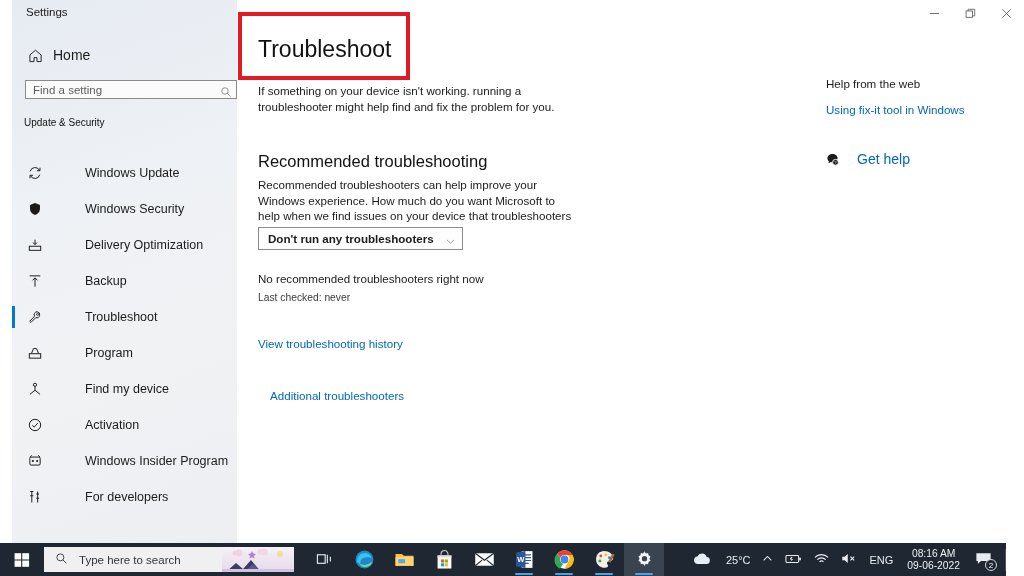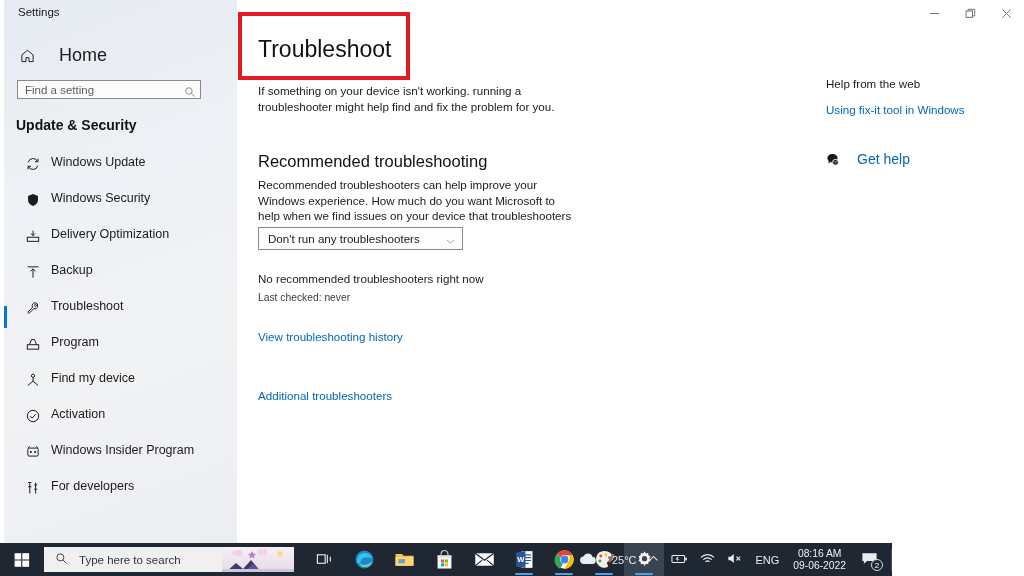--- a/index.html
+++ b/index.html
@@ -6,56 +6,57 @@
   html, body {
     width: 1024px; height: 576px;
     overflow: hidden;
     font-family: "Liberation Sans", sans-serif;
     background: #ffffff;
   }
   #app { position: relative; width: 1024px; height: 576px; }
 
   
   .sidebar {
-    position: absolute; left: 4px; top: 0;
+    position: absolute; left: 12px; top: 0;
     width: 237px; height: 543px;
     background: linear-gradient(160deg, #e6ebf2 0%, #eef1f5 35%, #f1f2f4 65%, #eceef2 100%);
   }
   .sidebar-title {
     position: absolute; left: 14px; top: 6px;
     font-size: 11.5px; color: #202020;
   }
   .home-row {
     position: absolute; left: 0; top: 43px;
     width: 237px; height: 24px;
     display: flex; align-items: center; padding-left: 14px;
     cursor: default;
   }
   .home-icon { width: 18px; height: 18px; display:flex; align-items:center; justify-content:center; }
-  .home-label { font-size: 18px; color: #1c1c1c; margin-left: 23px; }
+  .home-label { font-size: 14px; color: #1c1c1c; margin-left: 9px; }
 
   .search-box {
     position: absolute; left: 13px; top: 80px;
-    width: 184px; height: 19px;
+    width: 212px; height: 19px;
     border: 1px solid #8a8a8a; background: #fbfbfb;
     display: flex; align-items: center; padding: 0 4px 0 7px;
   }
   .search-ph { font-size: 11.5px; color: #5d5d5d; flex: 1; }
   .search-ico { width: 12px; height: 12px; opacity: .75; }
 
   .section-head {
     position: absolute; left: 12px; top: 117px;
-    font-size: 14px; font-weight: 700; color: #111;
+    font-size: 10px; font-weight: 400; color: #111;
   }
 
   .nav { position: absolute; left: 0; top: 155px; width: 237px; }
   .nav-item {
     position: relative; height: 36px;
-    display: flex; align-items: flex-start; padding-left: 20px;
+    display: flex; align-items: center; padding-left: 14px;
     cursor: default;
+    gap: 32px;
   }
   .nav-item.active::before {
     content: ""; position: absolute; left: 0; top: 7px;
     width: 3px; height: 22px; background: #0078d4;
   }
   .nav-ico { width: 18px; height: 18px; flex: 0 0 18px; display:flex; align-items:center; justify-content:center; }
   .nav-lbl { font-size: 12.5px; color: #1b1b1b; margin-left: 9px; white-space: nowrap; }
 
   
   .side-scroll {
@@ -86,37 +87,38 @@
   .rec-desc {
     position: absolute; left: 21px; top: 177px; width: 317px;
     font-size: 11.6px; line-height: 15.5px; color: #1b1b1b;
   }
   .dropdown {
     position: absolute; left: 21px; top: 227px;
     width: 205px; height: 23px;
     border: 1px solid #8a8a8a; background: #fdfdfd;
     display: flex; align-items: center; padding: 0 6px 0 9px;
     cursor: default;
+    font-weight: bold;
   }
   .dd-val { font-size: 11.6px; color: #1b1b1b; flex: 1; }
   .dd-chev { width: 11px; height: 11px; opacity: .65; }
 
   .status-main {
     position: absolute; left: 21px; top: 272px;
     font-size: 11.6px; color: #1b1b1b;
   }
   .status-sub {
     position: absolute; left: 21px; top: 292px;
     font-size: 10.3px; color: #3b3b3b;
   }
   .link {
     position: absolute; font-size: 11.6px; color: #0067b8; cursor: default;
   }
-  .link-history { left: 21px; top: 330px; }
-  .link-additional { left: 21px; top: 389px; }
+  .link-history { left: 21px; top: 337px; }
+  .link-additional { left: 33px; top: 389px; }
 
   
   .help-title {
     position: absolute; left: 589px; top: 77px;
     font-size: 11.6px; color: #1b1b1b;
   }
   .help-link {
     position: absolute; left: 589px; top: 103px;
     font-size: 11.6px; color: #0067b8; cursor: default;
   }
@@ -132,21 +134,21 @@
   .winbtn {
     width: 36px; height: 27px;
     display: flex; align-items: center; justify-content: center;
     cursor: default;
   }
   .winbtn svg { opacity: .75; }
 
   
   .taskbar {
     position: absolute; left: 0; bottom: 0;
-    width: 892px; height: 33px;
+    width: 1006px; height: 33px;
     background: #1f2733;
     display: flex; align-items: center;
   }
   .start {
     width: 44px; height: 33px;
     display: flex; align-items: center; justify-content: center; cursor: default;
   }
   .tb-search {
     width: 250px; height: 25px; background: #f0f0f0;
     display: flex; align-items: center; padding-left: 11px;

